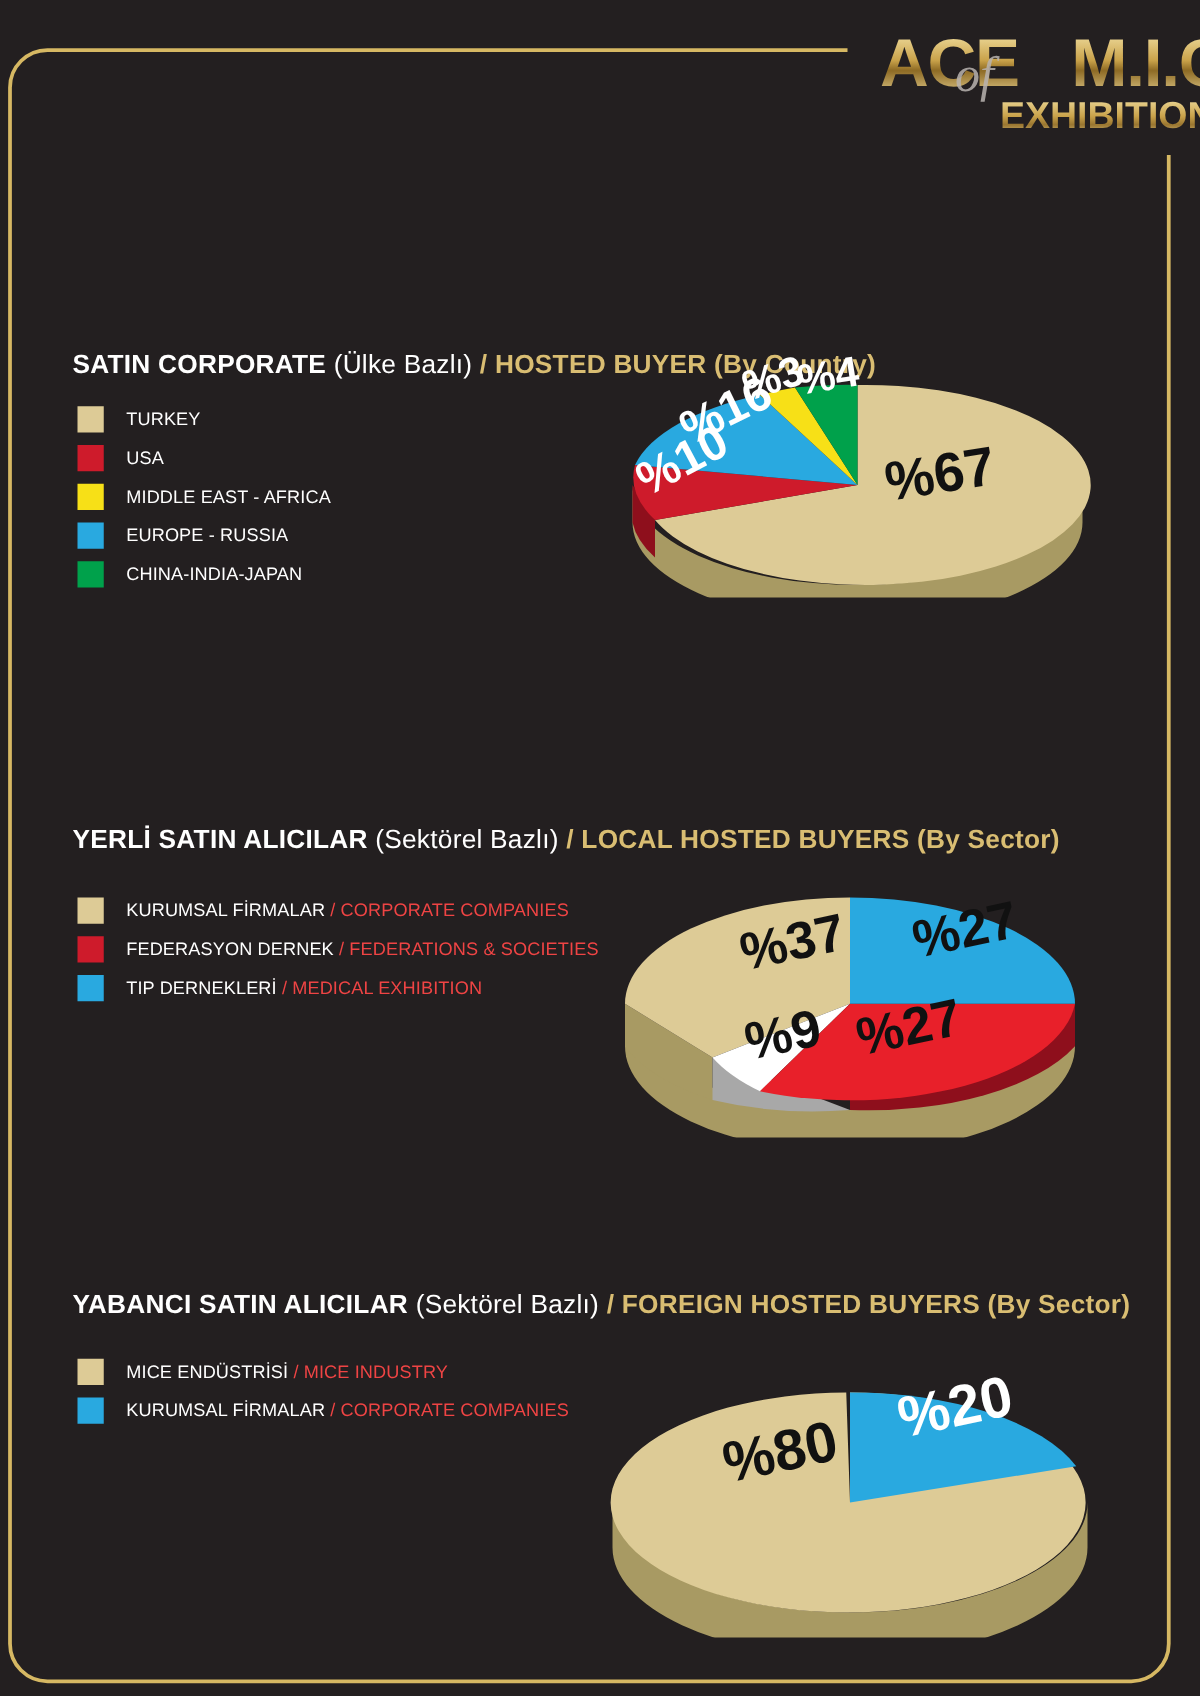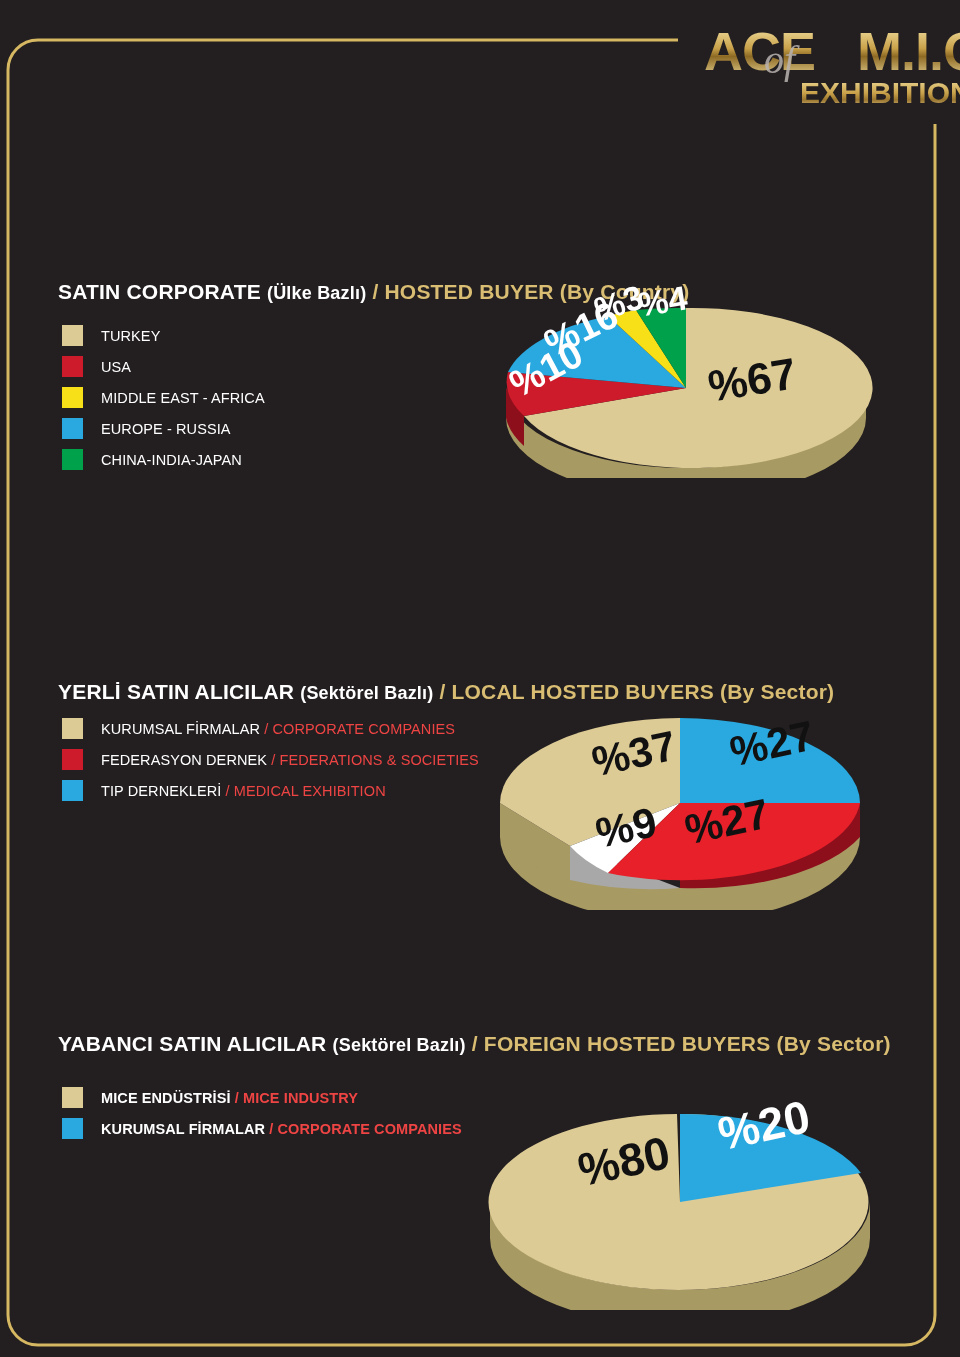--- a/index.html
+++ b/index.html
@@ -37,21 +37,21 @@
 
   
   .section{position:absolute;left:0;width:960px;}
   .sec-title{
     position:absolute;left:58px;
     font-family:"Liberation Sans Narrow","Liberation Sans",sans-serif;
     font-weight:bold;font-size:21px;line-height:24px;white-space:nowrap;
     color:#ffffff;letter-spacing:.2px;
   }
   .sec-title .en{color:#d9bd72;}
-  .sec-title .tr-small{font-size:18px;font-weight:bold;}
+  .sec-title .tr-small{font-size:21px;font-weight:normal;}
 
   .legend{position:absolute;left:62px;}
   .legend-row{display:flex;align-items:center;height:31px;text-align:center;}
   .sw{width:21px;height:21px;flex:0 0 auto;}
   .legend-text{
     margin-left:18px;font-size:14.5px;color:#ffffff;white-space:nowrap;
     font-family:"Liberation Sans",sans-serif;letter-spacing:.1px;
   }
   .legend-text .en{color:#ef4444;}
 
@@ -126,21 +126,21 @@
       </svg>
       <span class="pct" style="left:222px;top:80px;font-size:44px;color:#111;transform:rotate(-9deg);">%67</span>
       <span class="pct" style="left:22px;top:72px;font-size:38px;color:#fff;transform:rotate(-28deg);">%10</span>
       <span class="pct" style="left:57px;top:32px;font-size:38px;color:#fff;transform:rotate(-26deg);">%16</span>
       <span class="pct" style="left:108px;top:8px;font-size:34px;color:#fff;transform:rotate(-18deg);">%3</span>
       <span class="pct" style="left:152px;top:6px;font-size:34px;color:#fff;transform:rotate(-9deg);">%4</span>
     </div>
   </div>
 
   <div class="section" style="top:0;">
-    <div class="sec-title" style="top:680px;">
+    <div class="sec-title" style="top:660px;">
       <span>YERLİ SATIN ALICILAR</span>
       <span class="tr-small">(Sektörel Bazlı)</span><span class="en"> / </span><span class="en">LOCAL HOSTED BUYERS</span>
       <span class="en">(By Sector)</span>
     </div>
 
     <div class="legend" style="top:713px;">
       <div class="legend-row">
         <span class="sw" style="background:#ddcb96"></span>
         <span class="legend-text"><span>KURUMSAL FİRMALAR</span><span class="en"> / CORPORATE COMPANIES</span></span>
       </div>
@@ -177,21 +177,21 @@
     </div>
   </div>
 
   <div class="section" style="top:0;">
     <div class="sec-title" style="top:1032px;">
       <span>YABANCI SATIN ALICILAR</span>
       <span class="tr-small">(Sektörel Bazlı)</span><span class="en"> / </span><span class="en">FOREIGN HOSTED BUYERS</span>
       <span class="en">(By Sector)</span>
     </div>
 
-    <div class="legend" style="top:1082px;font-weight:bold;">
+    <div class="legend" style="top:1082px;">
       <div class="legend-row">
         <span class="sw" style="background:#ddcb96"></span>
         <span class="legend-text"><span>MICE ENDÜSTRİSİ</span><span class="en"> / MICE INDUSTRY</span></span>
       </div>
       <div class="legend-row">
         <span class="sw" style="background:#29a9e0"></span>
         <span class="legend-text"><span>KURUMSAL FİRMALAR</span><span class="en"> / CORPORATE COMPANIES</span></span>
       </div>
     </div>
 

